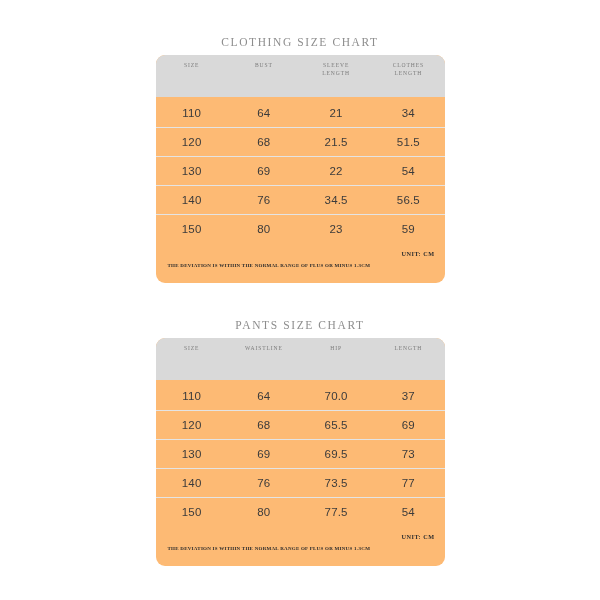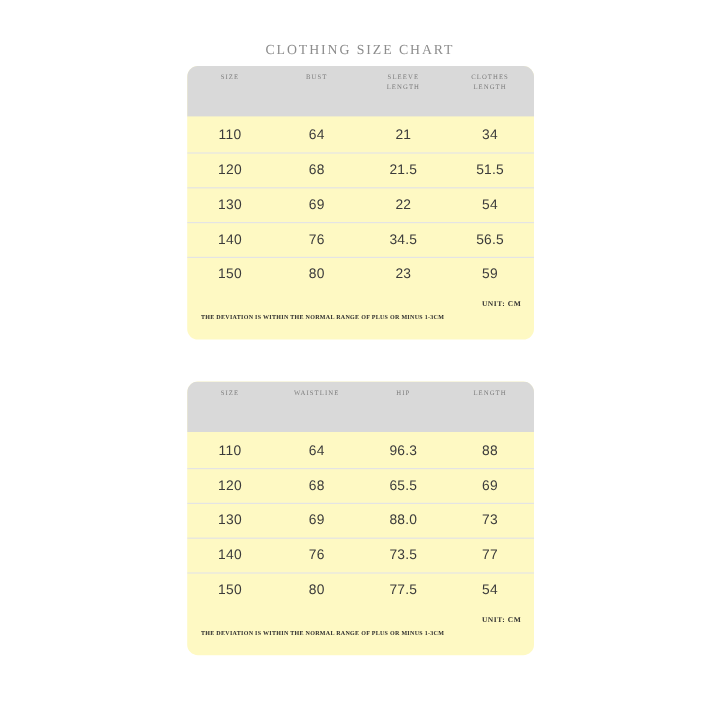--- a/index.html
+++ b/index.html
@@ -37,21 +37,21 @@
     color: #8d8d8d;
     font-weight: 400;
     height: 20px;
     line-height: 20px;
     white-space: nowrap;
   }
 
   .card {
     margin: 3px auto 0 auto;
     width: 289px;
-    background: #fef9c3;
+    background: #fdba74;
     border-radius: 9px;
     overflow: hidden;
   }
 
   .card-head {
     background: #d9d9d9;
     height: 42px;
     display: flex;
     align-items: flex-start;
     padding-top: 7px;
@@ -169,44 +169,45 @@
         </div>
       </div>
       <div class="card-foot">
         <div class="unit">UNIT: CM</div>
         <div class="deviation">THE DEVIATION IS WITHIN THE NORMAL RANGE OF PLUS OR MINUS 1-3CM</div>
       </div>
     </div>
   </div>
 
   <div class="chart-block" id="block-pants">
+    <div class="chart-title">PANTS SIZE CHART</div>
     <div class="card">
       <div class="card-head">
         <div class="cell">SIZE</div>
         <div class="cell">WAISTLINE</div>
         <div class="cell">HIP</div>
         <div class="cell">LENGTH</div>
       </div>
       <div class="rows">
         <div class="row">
           <div class="cell">110</div>
           <div class="cell">64</div>
-          <div class="cell">96.3</div>
-          <div class="cell">88</div>
+          <div class="cell">70.0</div>
+          <div class="cell">37</div>
         </div>
         <div class="row">
           <div class="cell">120</div>
           <div class="cell">68</div>
           <div class="cell">65.5</div>
           <div class="cell">69</div>
         </div>
         <div class="row">
           <div class="cell">130</div>
           <div class="cell">69</div>
-          <div class="cell">88.0</div>
+          <div class="cell">69.5</div>
           <div class="cell">73</div>
         </div>
         <div class="row">
           <div class="cell">140</div>
           <div class="cell">76</div>
           <div class="cell">73.5</div>
           <div class="cell">77</div>
         </div>
         <div class="row">
           <div class="cell">150</div>

